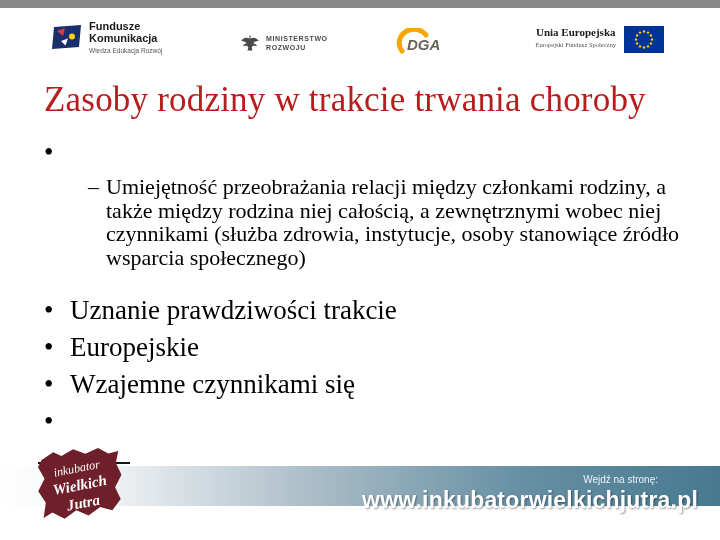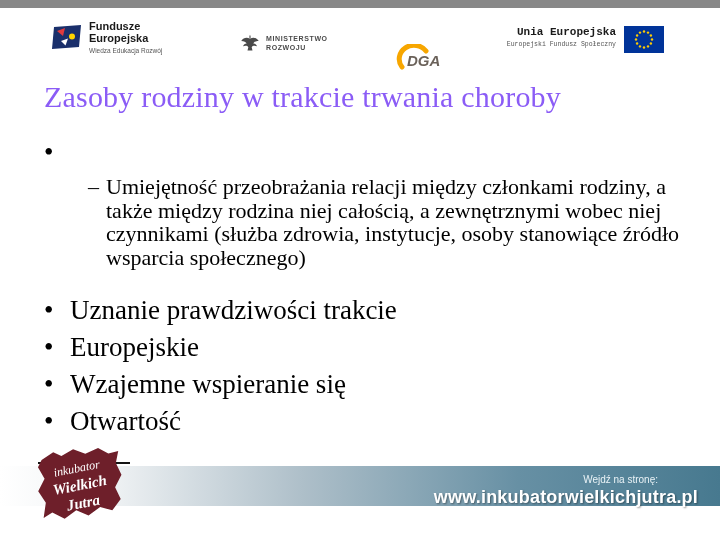--- a/index.html
+++ b/index.html
@@ -14,52 +14,52 @@
   .logo-bar { position:absolute; left:0; top:0; width:720px; height:64px; background:#fff; }
   .logo-fe { position:absolute; left:52px; top:13px; display:flex; align-items:center; gap:7px; }
   .fe-text { font-family:"Liberation Sans", sans-serif; }
   .fe-name { font-size:11px; font-weight:bold; line-height:1.08; color:#1a1a1a; }
   .fe-sub  { font-size:6.5px; color:#555; margin-top:2px; }
 
   .logo-min { position:absolute; left:240px; top:24px; display:flex; align-items:center; gap:6px; }
   .min-text { font-family:"Liberation Sans", sans-serif; font-size:7px; letter-spacing:0.6px;
               color:#4a4a4a; line-height:1.35; font-weight:bold; }
 
-  .logo-dga { position:absolute; left:394px; top:36px; }
+  .logo-dga { position:absolute; left:394px; top:20px; }
 
   .logo-ue { position:absolute; right:56px; top:18px; display:flex; align-items:flex-start; gap:8px; }
-  .ue-text { font-family:Liberation Mono, monospace; text-align:right; }
+  .ue-text { font-family:Liberation Serif, serif; text-align:center; }
   .ue-name { font-size:11px; font-weight:bold; color:#1a1a1a; line-height:1.2; }
   .ue-sub  { font-size:6.5px; color:#555; margin-top:2px; }
 
   
   .title {
     position:absolute; left:44px; top:72px; width:640px;
-    font-size:30px; font-weight:normal; color:#8b5cf6; letter-spacing:0.2px;
+    font-size:35px; font-weight:normal; color:#b91c1c; letter-spacing:0.2px;
   }
 
   
   .content { position:absolute; left:44px; top:128px; width:648px; }
   .b1 { display:flex; font-size:27px; line-height:1.22; margin-bottom:4px; }
   .b1 .marker { width:26px; flex:0 0 26px; }
   .b2 { display:flex; font-size:22px; line-height:1.08; margin:6px 0 24px 44px; width:600px; }
   .b2 .marker { width:18px; flex:0 0 18px; }
 
   
   .footer-band {
     position:absolute; left:0; top:458px; width:720px; height:40px;
     background:linear-gradient(90deg,#ffffff 0%,#eef1f3 16%,#aebfc9 42%,#6790a4 72%,#47798f 100%);
   }
   .footer-cta {
     position:absolute; right:62px; top:8px;
     font-family:"Liberation Sans", sans-serif; font-size:10px; color:#eaf3f7;
   }
   .footer-url {
     position:absolute; right:22px; top:21px;
-    font-family:"Liberation Sans", sans-serif; font-size:18px; font-weight:bold; color:#ffffff;
+    font-family:"Liberation Sans", sans-serif; font-size:23px; font-weight:bold; color:#ffffff;
     text-shadow:1px 1px 2px rgba(0,0,0,0.4); letter-spacing:0.2px;
   }
 
   
   .stamp-line { position:absolute; left:38px; top:454px; width:92px; height:2px; background:#141414; }
   .stamp { position:absolute; left:34px; top:436px; width:92px; height:84px; transform:rotate(-3deg); }
 </style>
 </head>
 <body>
 
@@ -70,21 +70,21 @@
     <div class="logo-fe">
       <svg width="30" height="24" viewBox="0 0 30 24">
         <polygon points="2,2 29,0 27,22 0,24" fill="#1a2f6b"></polygon>
         <polygon points="5,6 13,3 11,11" fill="#e03a3e"></polygon>
         <polygon points="9,16 16,13.5 13.5,20.5" fill="#ffffff"></polygon>
         <circle cx="20" cy="11.5" r="3" fill="#ffd500"></circle>
       </svg>
       <div class="fe-text">
         <div class="fe-name">
           <span>Fundusze</span><br>
-          <span>Europejska</span>
+          <span>Komunikacja</span>
         </div>
         <div class="fe-sub">Wiedza Edukacja Rozwój</div>
       </div>
     </div>
 
     <div class="logo-min">
       <svg width="20" height="22" viewBox="0 0 24 24">
         <path d="M12 2 C11 4 11 5.5 12 7 C8 4.5 4 6 1.5 9.5 C5 9.5 7 10.5 8 12.5 C5.8 12.6 4.5 13.8 3.5 16 C6.5 15 8.8 15.2 10 17 L9 21 H15 L14 17 C15.2 15.2 17.5 15 20.5 16 C19.5 13.8 18.2 12.6 16 12.5 C17 10.5 19 9.5 22.5 9.5 C20 6 16 4.5 12 7 C13 5.5 13 4 12 2 Z" fill="#4a4a4a"></path>
       </svg>
       <div class="min-text">
@@ -143,26 +143,25 @@
       <span>Uznanie prawdziwości trakcie</span>
     </div>
 
     <div class="b1">
       <span class="marker">•</span>
       <span>Europejskie</span>
     </div>
 
     <div class="b1">
       <span class="marker">•</span>
-      <span>Wzajemne wspieranie się</span>
+      <span>Wzajemne czynnikami się</span>
     </div>
 
     <div class="b1">
       <span class="marker">•</span>
-      <span>Otwartość</span>
     </div>
   </div>
 
   <div class="footer-band">
     <div class="footer-cta">Wejdź na stronę:</div>
     <div class="footer-url">www.inkubatorwielkichjutra.pl</div>
   </div>
 
   <div class="stamp-line"></div>
   <svg class="stamp" viewBox="0 0 92 84">

